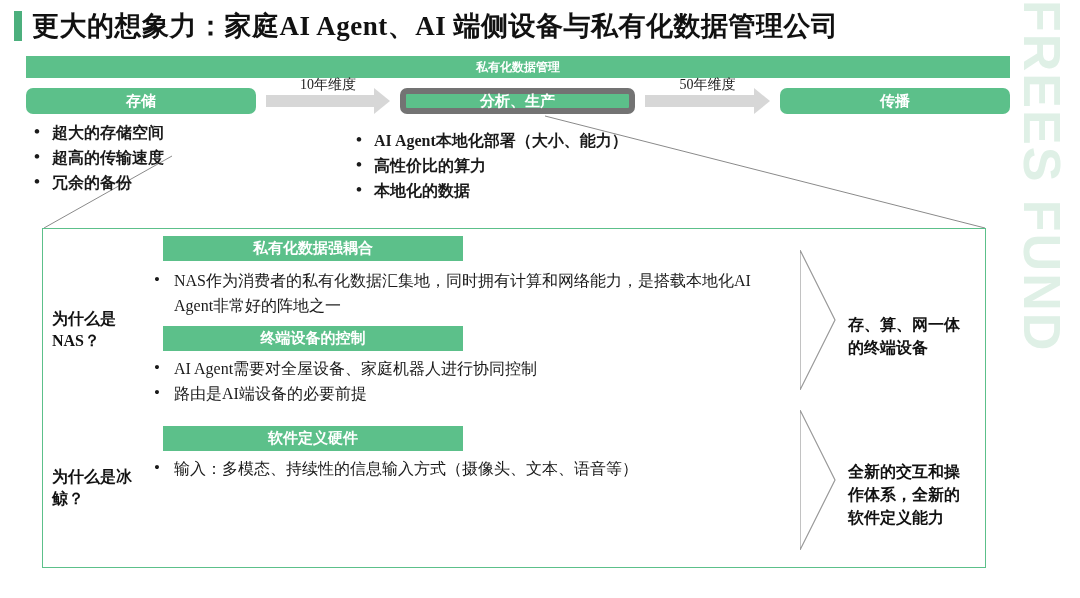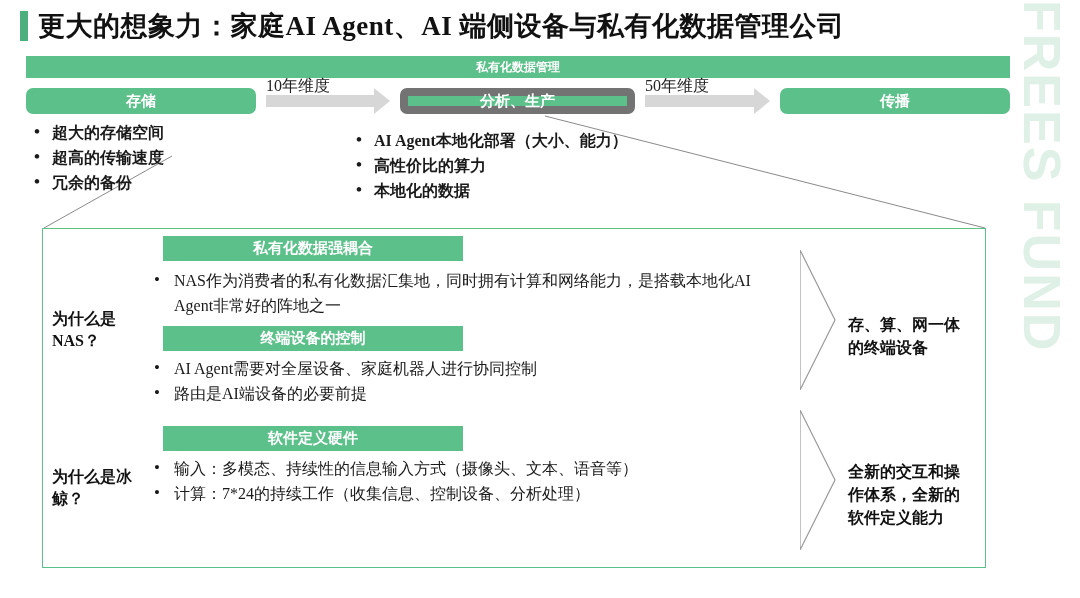--- a/index.html
+++ b/index.html
@@ -31,21 +31,21 @@
     writing-mode: vertical-rl;
     line-height: 64px;
     white-space: nowrap;
     user-select: none;
     z-index: 0;
   }
 
   
   .title-row {
     position: absolute;
-    left: 20px;
+    left: 14px;
     top: 8px;
     display: flex;
     align-items: center;
     gap: 10px;
     z-index: 2;
   }
   .title-bar {
     width: 8px;
     height: 30px;
     background: #4caf7d;
@@ -83,21 +83,21 @@
     color: #ffffff;
     font-weight: bold;
     font-size: 15px;
     display: flex;
     align-items: center;
     justify-content: center;
     z-index: 2;
     border-radius: 7px;
   }
   #box-storage { left: 26px;  top: 88px; width: 230px; }
-  #box-analyze { left: 400px; top: 88px; width: 235px; border: 8px solid #737373; box-sizing: border-box;}
+  #box-analyze { left: 400px; top: 88px; width: 235px; border: 6px solid #737373; box-sizing: border-box;}
   #box-spread  { left: 780px; top: 88px; width: 230px; }
 
   .arrow {
     position: absolute;
     top: 88px;
     height: 26px;
     z-index: 2;
   }
   .arrow .arrow-body {
     position: absolute;
@@ -112,21 +112,22 @@
     width: 0; height: 0;
     border-top: 13px solid transparent;
     border-bottom: 13px solid transparent;
     border-left: 16px solid #d7d7d7;
   }
   .arrow .arrow-label {
     position: absolute;
     top: -12px;
     left: 0;
     width: 100%;
-    font-size: 16px;
+    text-align: center;
+    font-size: 14px;
     color: #222;
     font-family: "Liberation Serif", serif;
   }
   #arrow-1 { left: 266px; width: 124px; }
   #arrow-1 .arrow-body { width: 108px; }
   #arrow-1 .arrow-head { left: 108px; }
   #arrow-2 { left: 645px; width: 125px; }
   #arrow-2 .arrow-body { width: 109px; }
   #arrow-2 .arrow-head { left: 109px; }
 
@@ -311,21 +312,20 @@
   <ul>
     <li>AI Agent需要对全屋设备、家庭机器人进行协同控制</li>
     <li>路由是AI端设备的必要前提</li>
   </ul>
 </div>
 
 <div class="sec-head" id="head-3">软件定义硬件</div>
 <div class="panel-bullets" id="pb-3">
   <ul>
     <li>输入：多模态、持续性的信息输入方式（摄像头、文本、语音等）</li>
-    <li>计算：7*24的持续工作（收集信息、控制设备、分析处理）</li>
   </ul>
 </div>
 
 <svg class="chev" style="left:800px; top:250px;" width="60" height="140">
   <polygon points="0,0 35,70 0,140" fill="none" stroke="#9a9a9a" stroke-width="1.2"></polygon>
 </svg>
 <div class="chev-text" id="chev-text-1">存、算、网一体的终端设备</div>
 
 <svg class="chev" style="left:800px; top:410px;" width="60" height="140">
   <polygon points="0,0 35,70 0,140" fill="none" stroke="#9a9a9a" stroke-width="1.2"></polygon>

